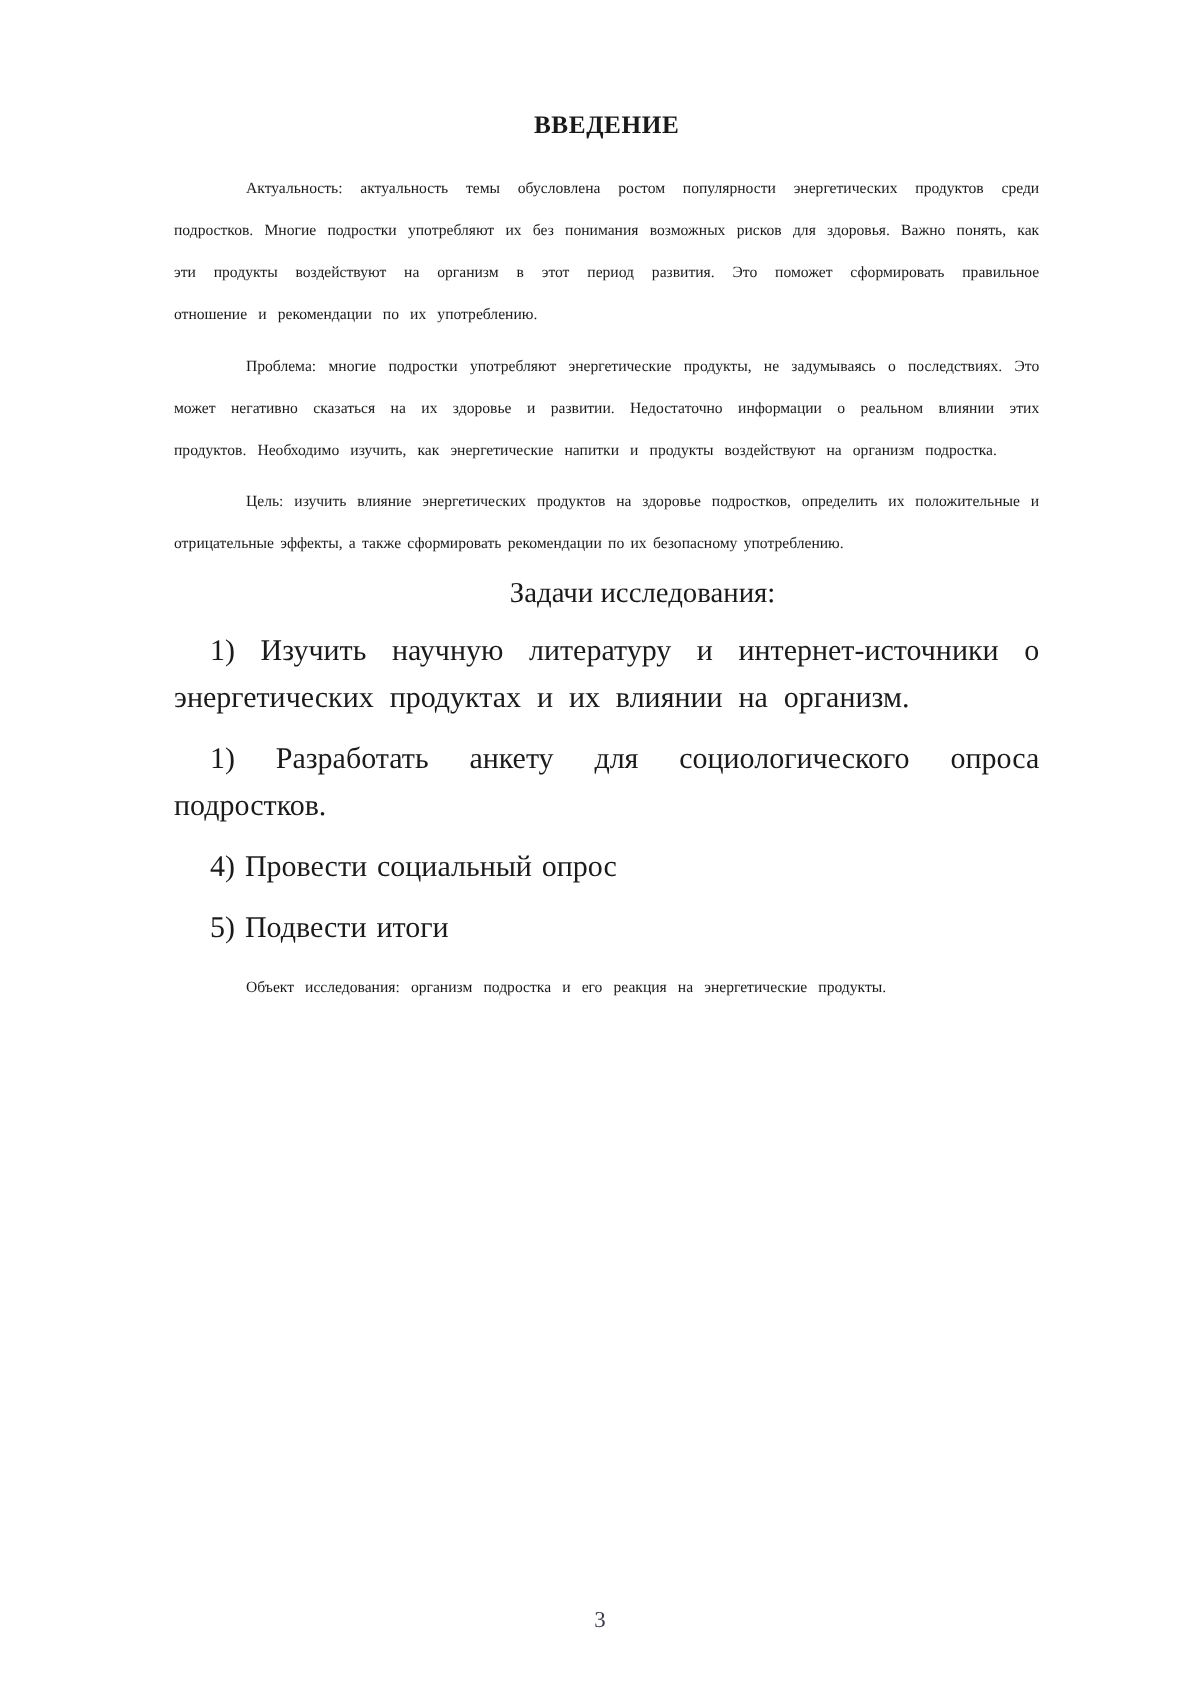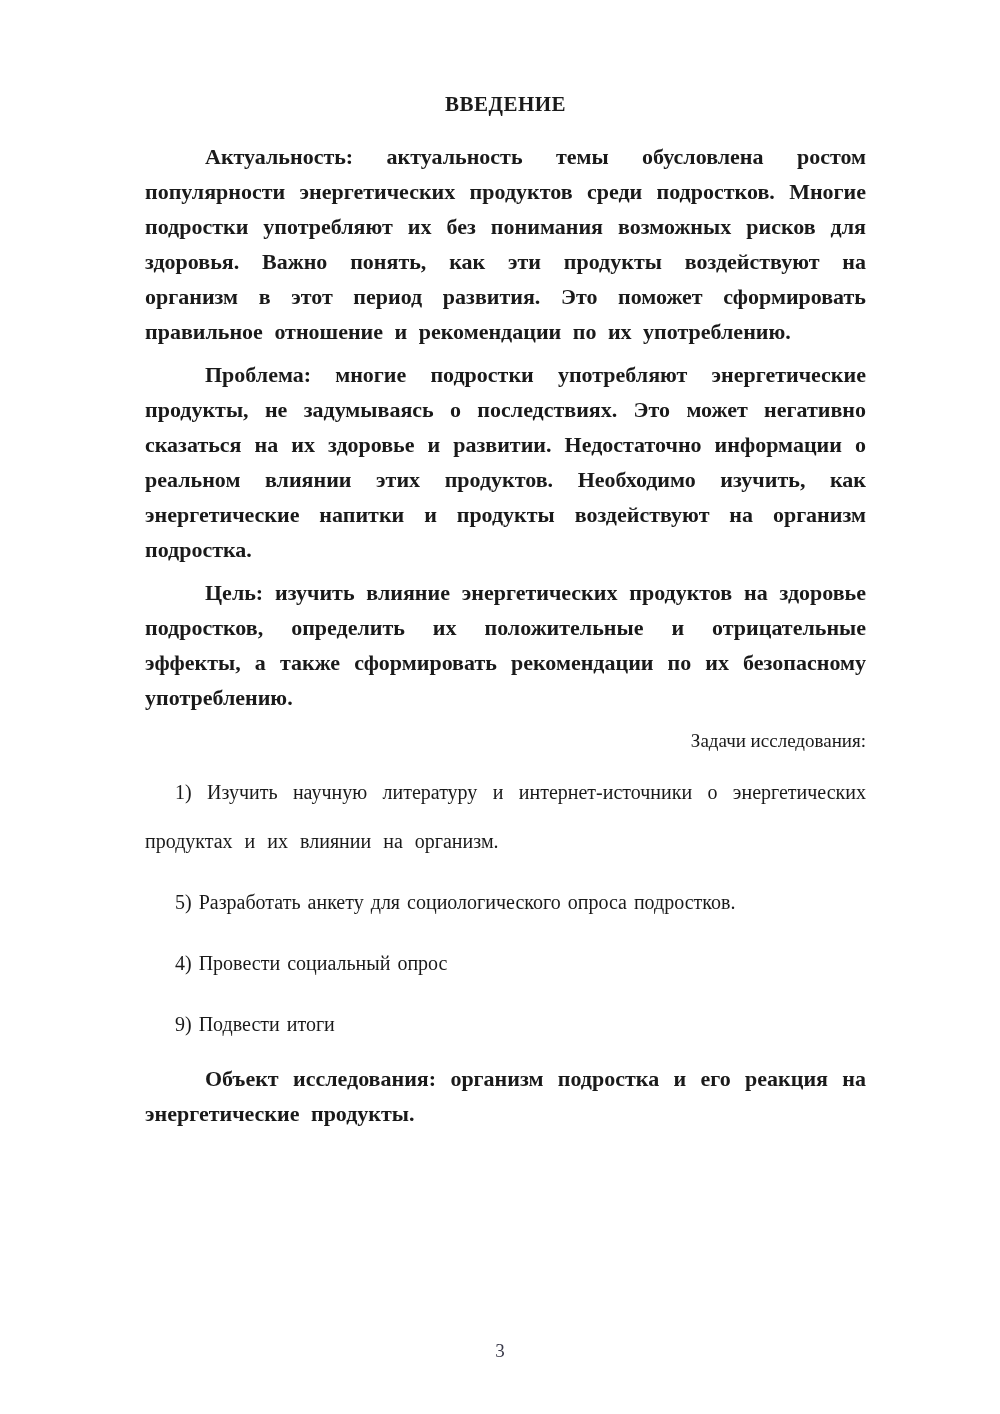--- a/index.html
+++ b/index.html
@@ -26,41 +26,40 @@
     background: #ffffff;
   }
   .doc-title {
     text-align: center;
     font-size: 21px;
     font-weight: bold;
     letter-spacing: 0.5px;
     margin: 0 0 22px 0;
   }
   .para {
-    font-size: 22px;
+    font-size: 13px;
     line-height: 35px;
     text-align: justify;
     text-indent: 60px;
     margin: 0 0 8px 0;
     word-spacing: 2px;
-    font-weight: bold;
   }
   .para.wide {
     word-spacing: 6px;
   }
   .tasks-heading {
-    font-size: 19px;
+    font-size: 24px;
     line-height: 35px;
-    text-align: right;
+    text-align: center;
     text-indent: 60px;
     margin: 0 0 10px 0;
   }
   .task {
-    font-size: 20px;
-    line-height: 49px;
+    font-size: 25px;
+    line-height: 39px;
     text-align: justify;
     text-indent: 30px;
     margin: 0 0 12px 0;
     word-spacing: 2px;
   }
   .task.wide {
     word-spacing: 7px;
   }
   .page-number {
     position: absolute;
@@ -83,25 +82,25 @@
 
   <p class="para wide">Проблема: многие подростки употребляют энергетические продукты, не задумываясь о последствиях. Это может негативно сказаться на их здоровье и развитии. Недостаточно информации о реальном влиянии этих продуктов. Необходимо изучить, как энергетические напитки и продукты воздействуют на организм подростка.</p>
 
   <p class="para">Цель: изучить влияние энергетических продуктов на здоровье подростков, определить их положительные и отрицательные эффекты, а также сформировать рекомендации по их безопасному употреблению.</p>
 
   <p class="tasks-heading">Задачи исследования:</p>
 
   <p class="task wide">1) Изучить научную литературу и интернет-источники о энергетических продуктах и их влиянии на организм.</p>
 
 
-  <p class="task">5) Разработать анкету для социологического опроса подростков.</p>
+  <p class="task">1) Разработать анкету для социологического опроса подростков.</p>
 
   <p class="task">4) Провести социальный опрос</p>
 
-  <p class="task">9) Подвести итоги</p>
+  <p class="task">5) Подвести итоги</p>
 
   <p class="para wide">Объект исследования: организм подростка и его реакция на энергетические продукты.</p>
 
 
 
   <div class="page-number">3</div>
 
 </div>
 
 </body></html>

